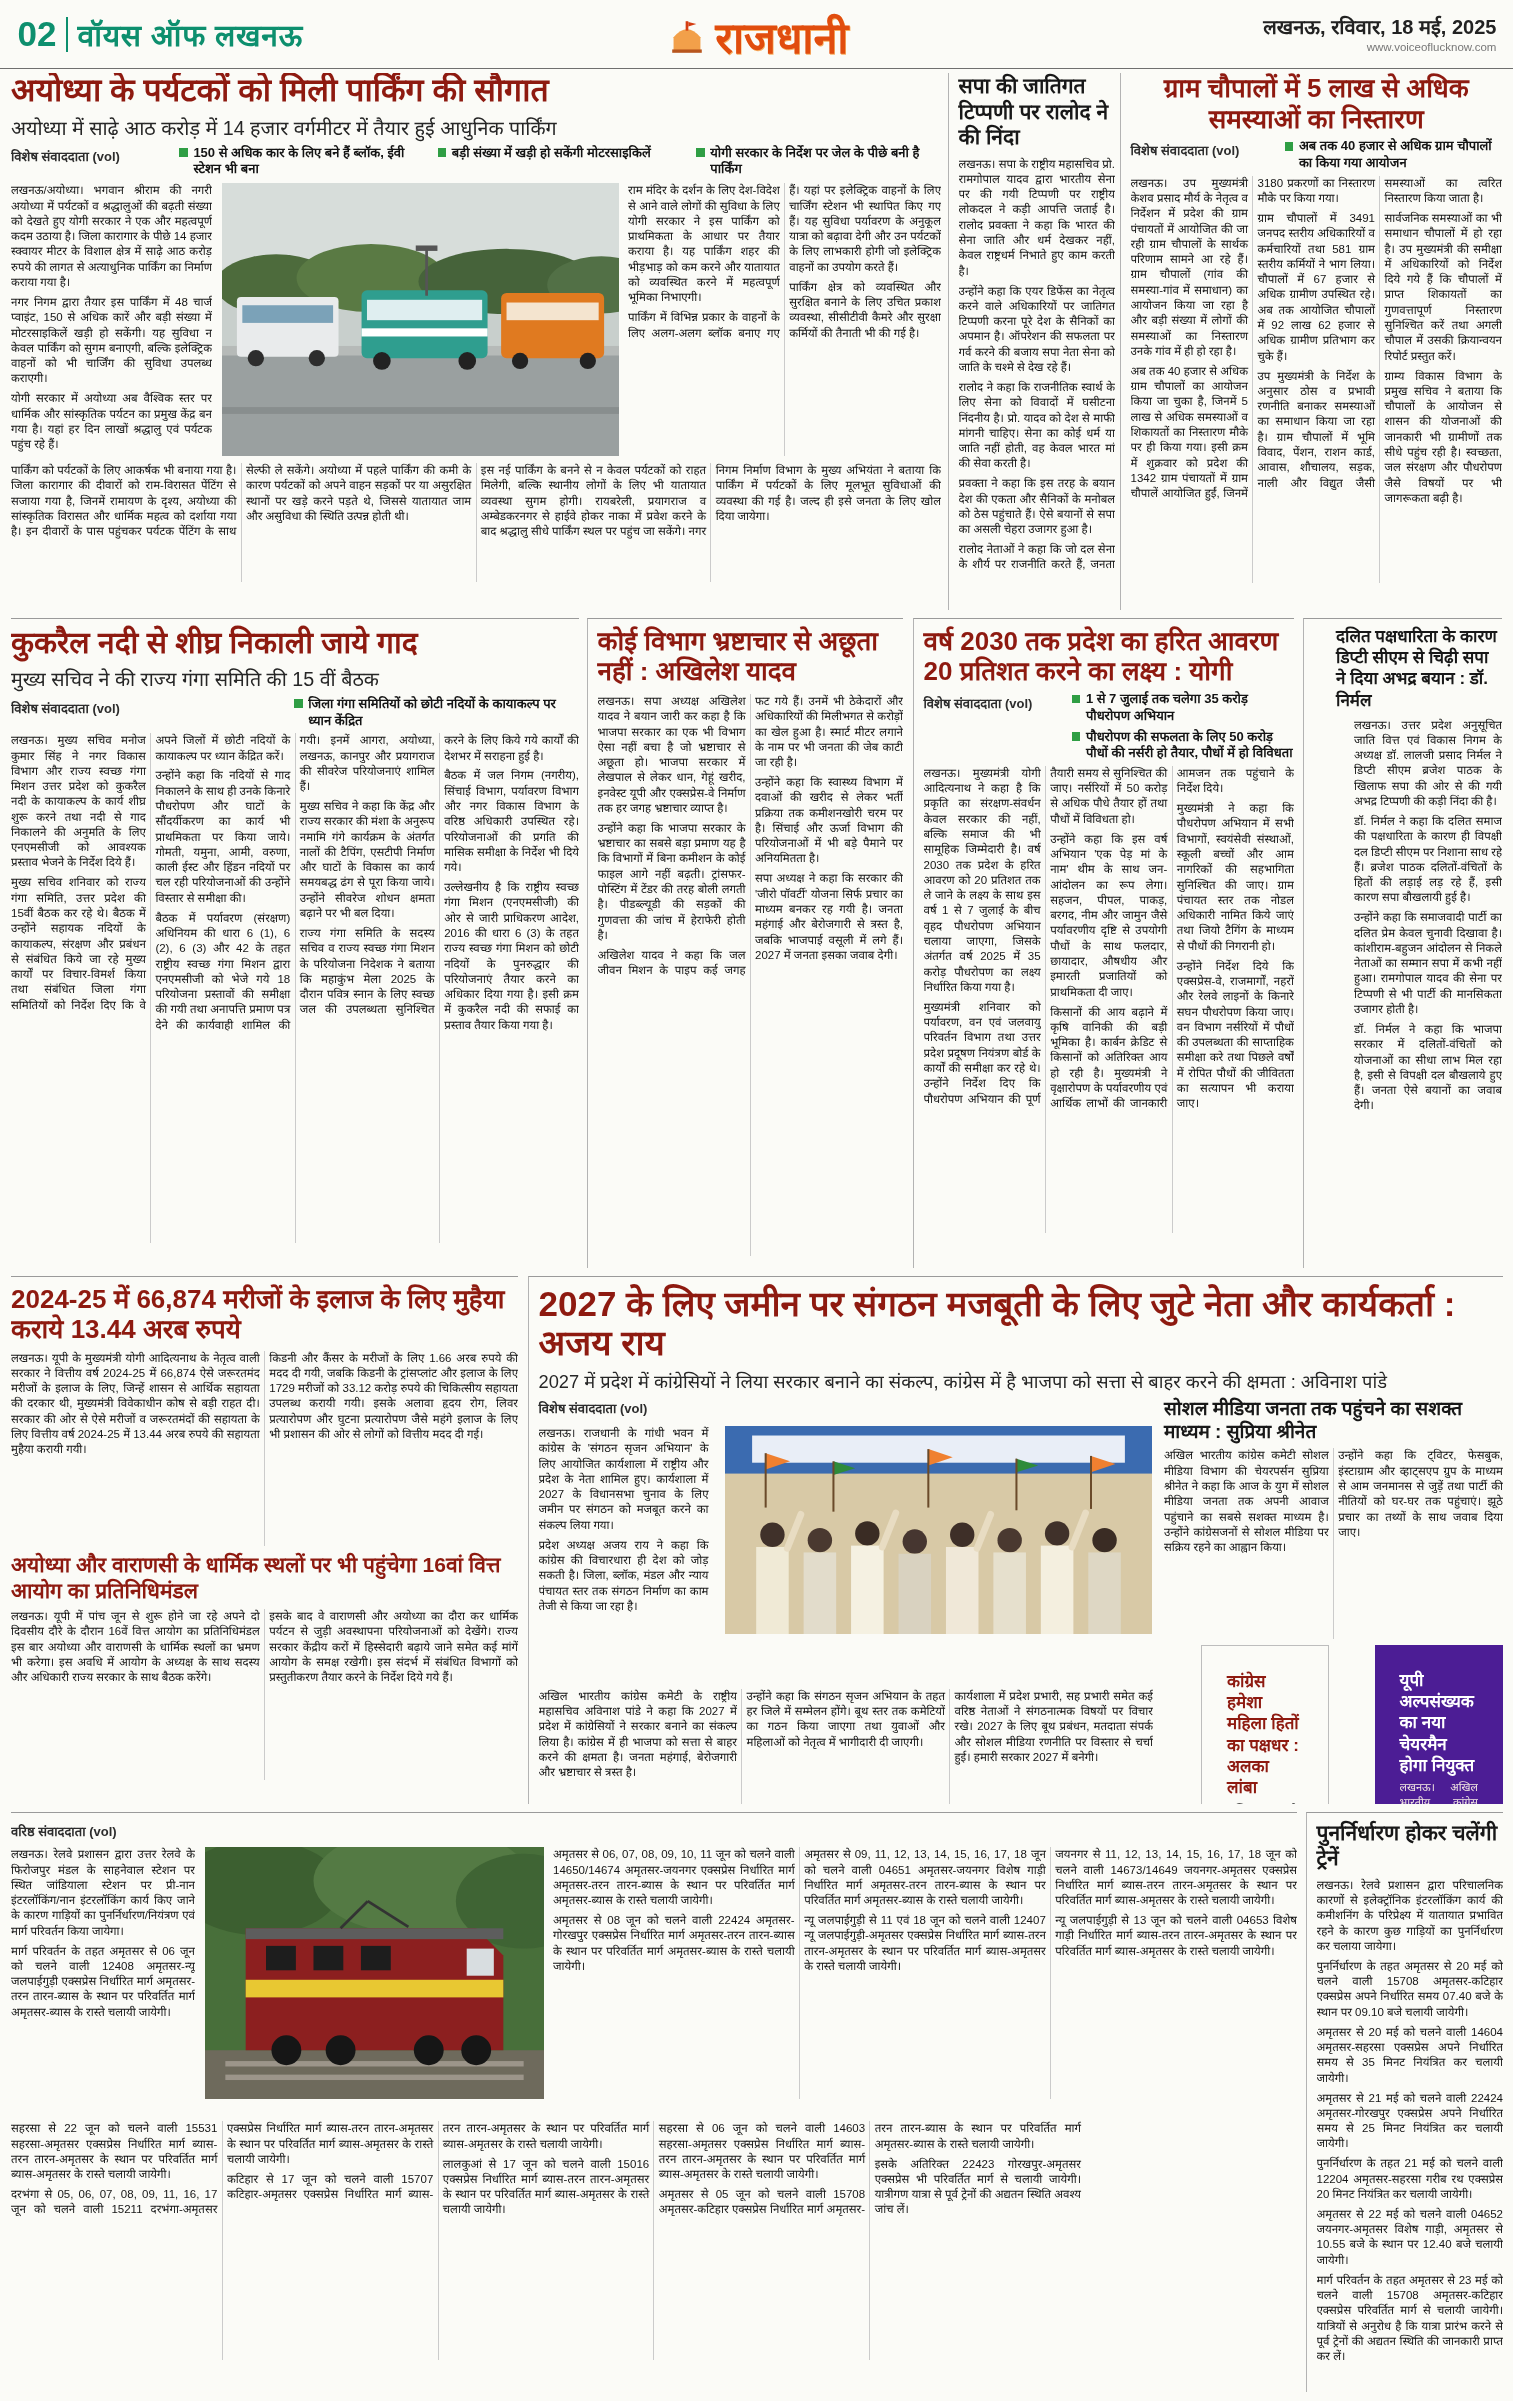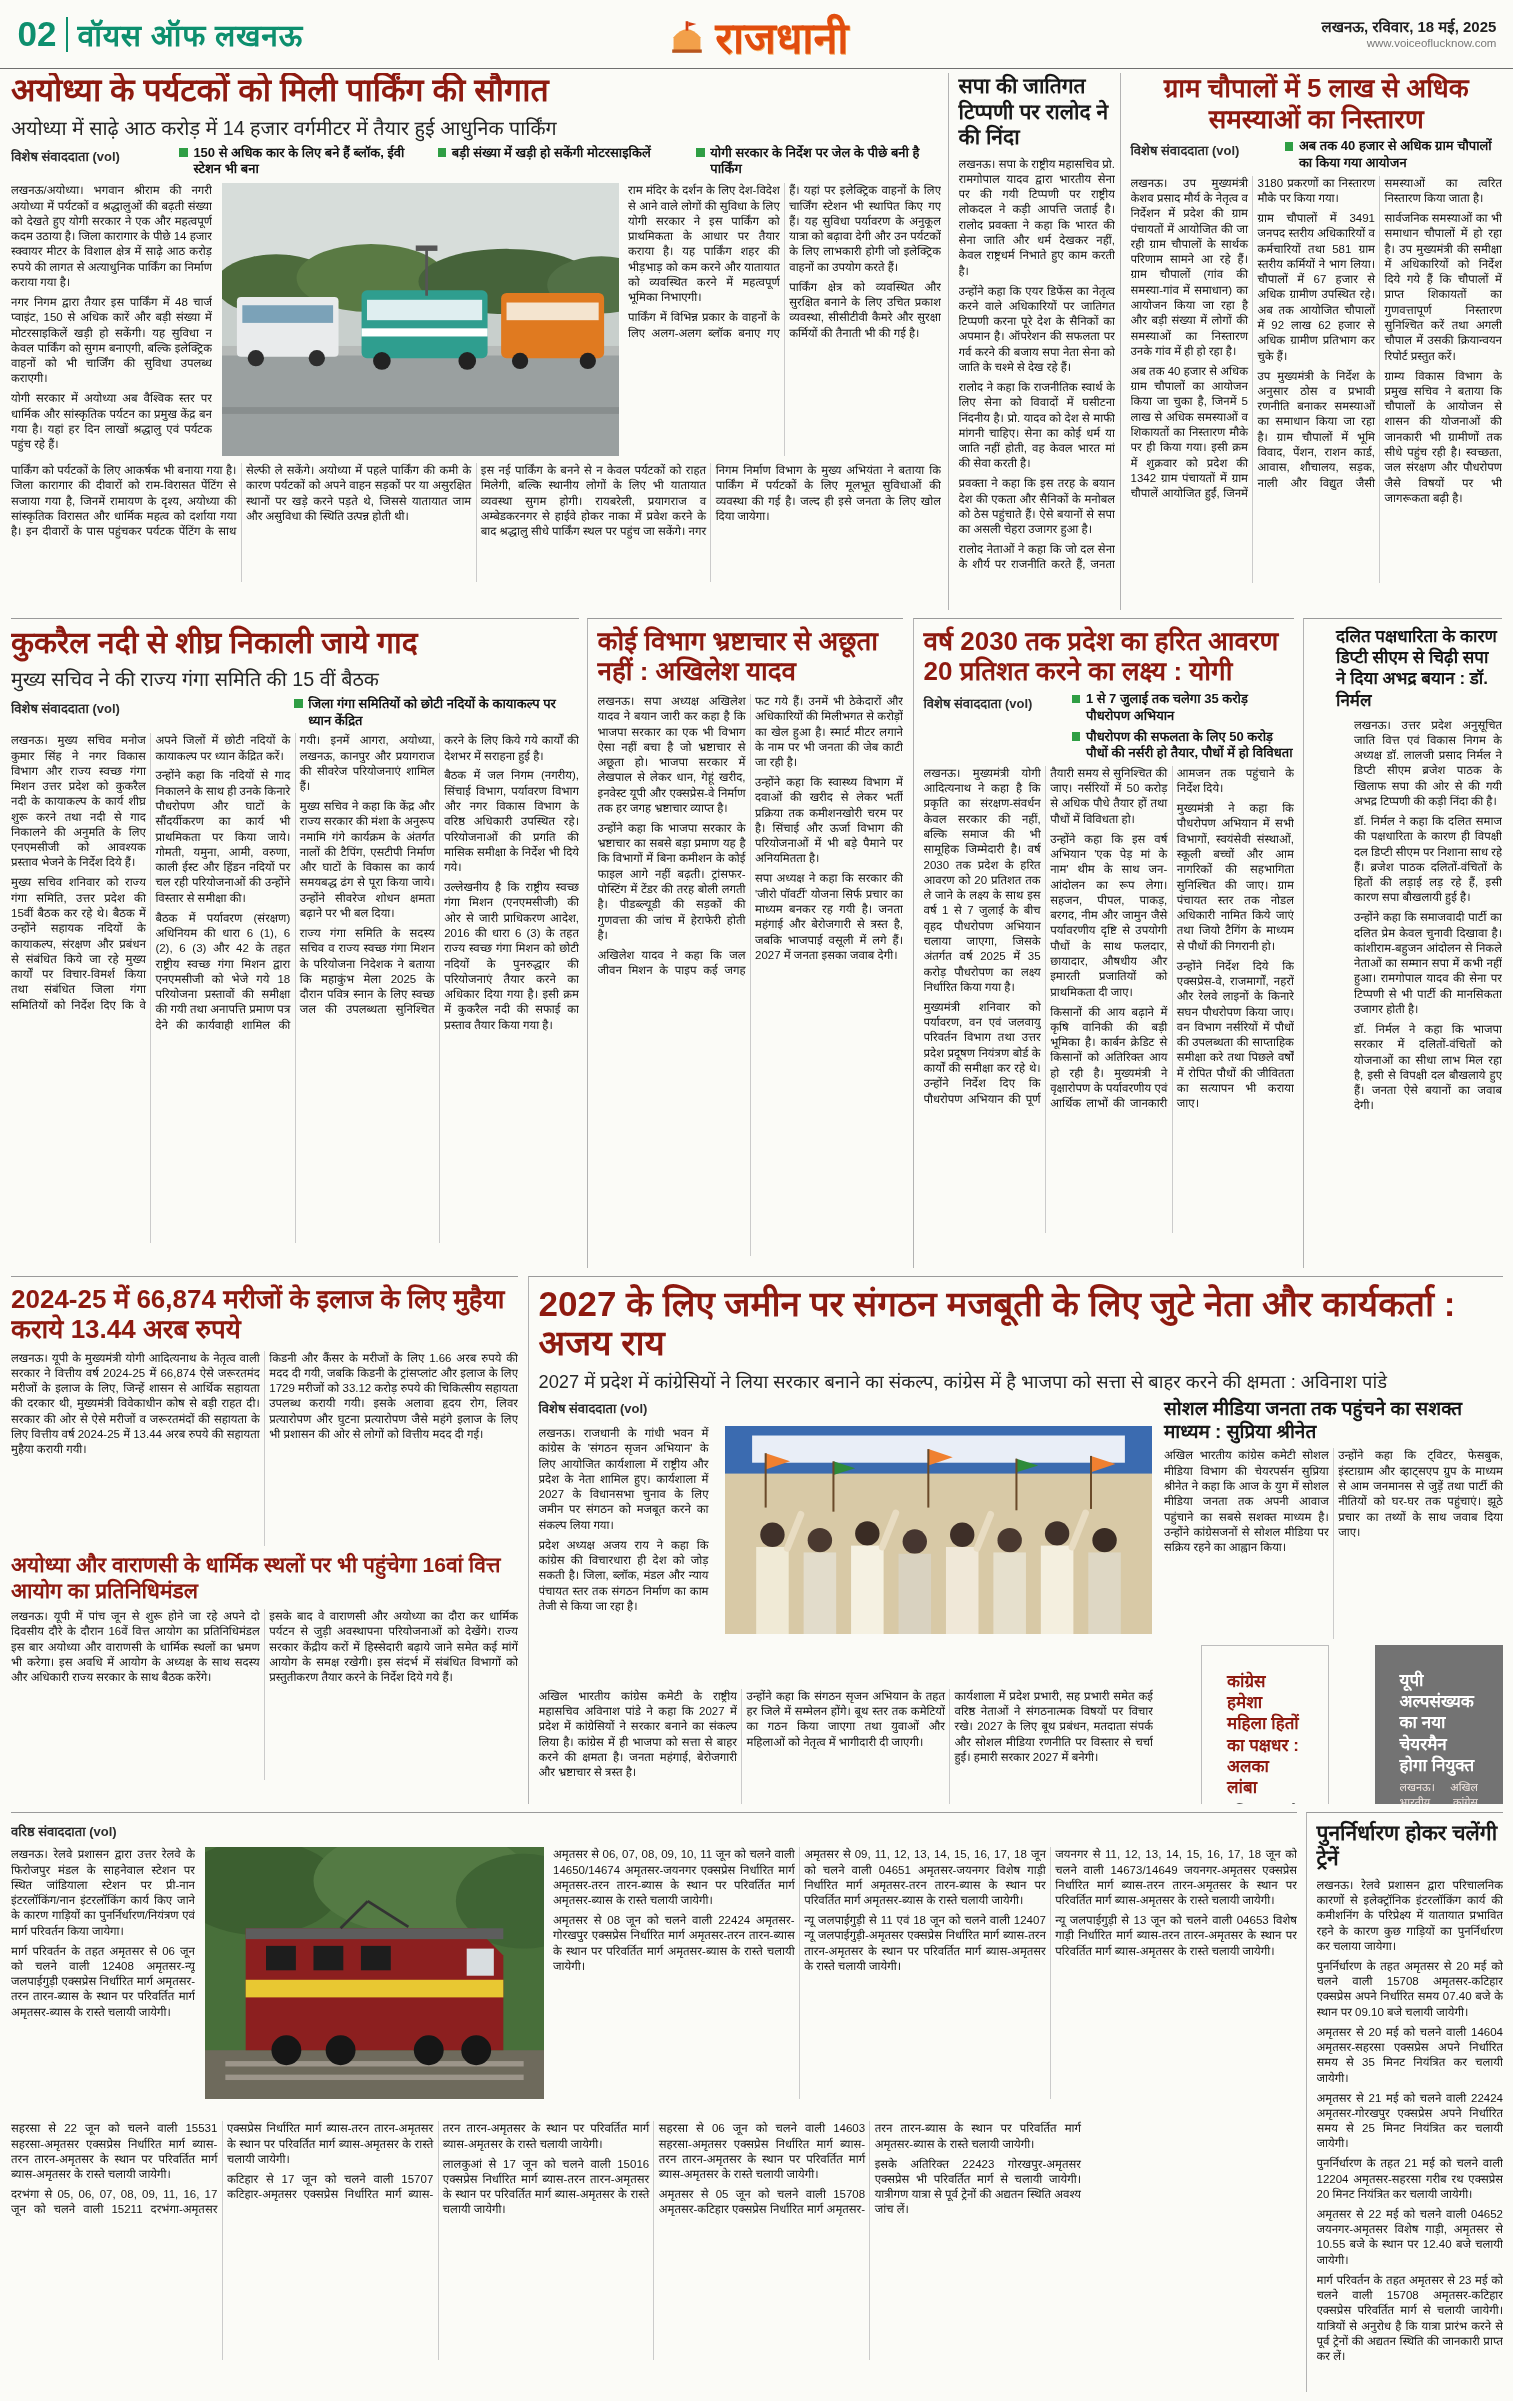--- a/index.html
+++ b/index.html
@@ -9,21 +9,21 @@
   .header{position:absolute;left:0;top:0;width:1514px;height:69px;box-sizing:border-box;
           border-bottom:1.4px solid #6f6f6f;display:flex;align-items:center;justify-content:space-between;
           padding:4.1px 17.6px;}
   .brand{display:flex;align-items:center;gap:9.5px;color:#0d8f6e;font-weight:800;}
   .brand .pgnum{font-size:35px;}
   .brand .sep{width:2px;height:35px;background:#0d8f6e;}
   .brand .pgname{font-size:30px;letter-spacing:0.7px;}
   .masthead{position:absolute;left:50%;top:6.8px;transform:translateX(-50%);display:flex;align-items:center;gap:6.8px;}
   .masthead .mh-text{font-size:43px;font-weight:800;color:#e14d0e;text-shadow:0.7px 0.7px 0 #f7b267;}
   .date-block{text-align:right;line-height:1.3;}
-  .date-block .dt{font-size:15px;font-weight:700;color:#222;}
+  .date-block .dt{font-size:20px;font-weight:700;color:#222;}
   .date-block .site{font-size:11.5px;color:#777;}
   
   .sec{position:absolute;box-sizing:border-box;overflow:hidden;}
   .vsep{border-left:0.7px solid #b3b3b3;padding-left:9.5px;}
   .topline{border-top:0.7px solid #9a9a9a;padding-top:6.8px;}
   .hl{color:#8e1a10;font-weight:800;margin:0;}
   .hl.xxl{font-size:32px;line-height:1.1;}
   .hl.xl{font-size:30px;line-height:1.12;}
   .hl.lg{font-size:26px;line-height:1.18;}
   .hl.md{font-size:21px;line-height:1.22;}
@@ -42,21 +42,21 @@
   .cols-3{column-count:3;column-gap:9.5px;column-rule:0.7px solid #cbcbcb;}
   .cols-4{column-count:4;column-gap:9.5px;column-rule:0.7px solid #cbcbcb;}
   .cols-6{column-count:6;column-gap:9.5px;column-rule:0.7px solid #cbcbcb;}
   .photo{display:block;background:#cfcfcf;width:100%;height:100%;}
   .a-grid{display:grid;grid-template-columns:201px 397px 1fr;gap:9.5px;height:273px;margin-top:5.4px;}
   .a-bottom{height:119px;margin-top:6.8px;}
   .i-grid{display:grid;grid-template-columns:1fr 339px;gap:11px;margin-top:4.1px;height:434px;}
   .i-photo-row{display:flex;gap:16px;height:256px;margin-top:6px;}
   .box{box-sizing:border-box;border:0.7px solid #bdbdbd;padding:25px;margin-left:37px;}
   .box .body-text{font-size:11px;}
-  .darkbox{background:#737373;color:#f5ede9;border:none;}
+  .darkbox{background:#4c1d95;color:#f5ede9;border:none;}
   .darkbox .hl{color:#ffffff;}
   .darkbox .body-text{color:#f3e7e2;}
   .j-grid{display:grid;grid-template-columns:184px 339px 1fr;gap:9.5px;height:252px;margin-top:4.1px;}
   .j-bottom{height:239px;margin-top:22px;}
 </style>
 </head>
 <body>
 
 <div class="page">
 

